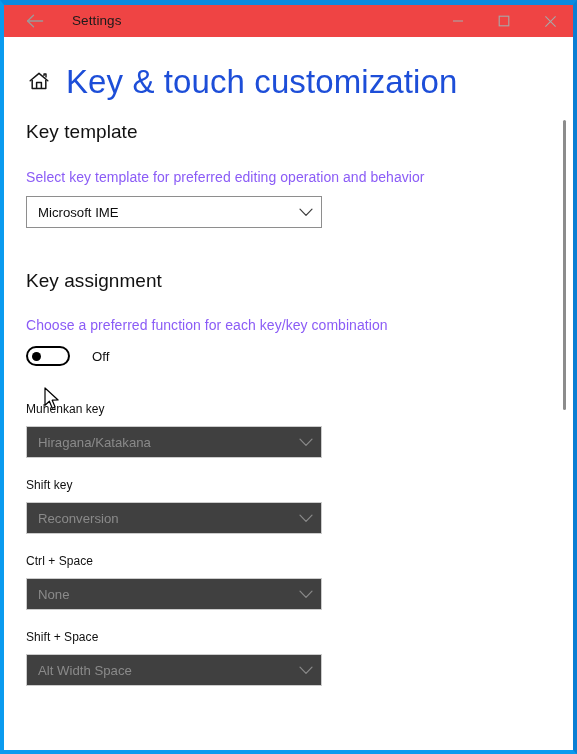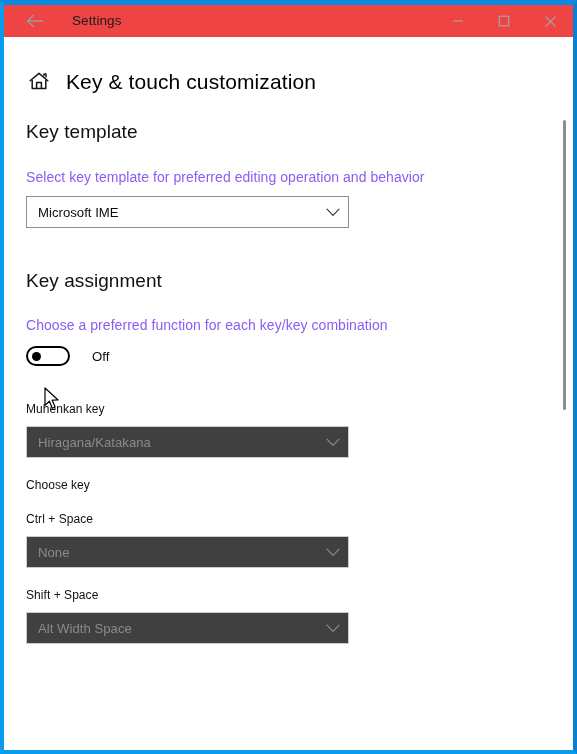--- a/index.html
+++ b/index.html
@@ -114,23 +114,23 @@
   .home-icon {
     width: 26px;
     height: 26px;
     margin-right: 14px;
     display: flex;
     align-items: center;
     justify-content: center;
     cursor: pointer;
   }
   .page-title {
-    font-size: 21px;
+    font-size: 33px;
     font-weight: 300;
-    color: #000000;
+    color: #1d4ed8;
     letter-spacing: 0.1px;
     line-height: 1;
   }
 
   .section-title {
     font-size: 19px;
     font-weight: 400;
     color: #111111;
     letter-spacing: 0.05px;
   }
@@ -141,21 +141,21 @@
     font-size: 14px;
     color: #8b5cf6;
     letter-spacing: 0.05px;
   }
   .desc-key-template { margin-top: 26px; }
   .desc-key-assignment { margin-top: 25px; }
 
   
   .combo {
     position: relative;
-    width: 323px;
+    width: 296px;
     height: 32px;
     box-sizing: border-box;
     display: flex;
     align-items: center;
     background: #ffffff;
     border: 1px solid #8e8e8e;
     cursor: pointer;
   }
   .combo .combo-value {
     font-size: 13.2px;
@@ -333,21 +333,29 @@
           <span class="combo-value">Hiragana/Katakana</span>
           <span class="chev">
             <svg width="14" height="9" viewBox="0 0 14 9">
                 <path d="M1 1.2 L7 7.4 L13 1.2" stroke="#8a8a8a" stroke-width="1.2" fill="none" stroke-linecap="round" stroke-linejoin="round"></path>
               </svg>
           </span>
         </div>
       </div>
 
       <div class="key-row">
-        <div class="key-label">Choose key</div>
+        <div class="key-label">Shift key</div>
+        <div class="combo disabled">
+          <span class="combo-value">Reconversion</span>
+          <span class="chev">
+            <svg width="14" height="9" viewBox="0 0 14 9">
+                <path d="M1 1.2 L7 7.4 L13 1.2" stroke="#8a8a8a" stroke-width="1.2" fill="none" stroke-linecap="round" stroke-linejoin="round"></path>
+              </svg>
+          </span>
+        </div>
       </div>
 
       <div class="key-row">
         <div class="key-label">Ctrl + Space</div>
         <div class="combo disabled">
           <span class="combo-value">None</span>
           <span class="chev">
             <svg width="14" height="9" viewBox="0 0 14 9">
                 <path d="M1 1.2 L7 7.4 L13 1.2" stroke="#8a8a8a" stroke-width="1.2" fill="none" stroke-linecap="round" stroke-linejoin="round"></path>
               </svg>

